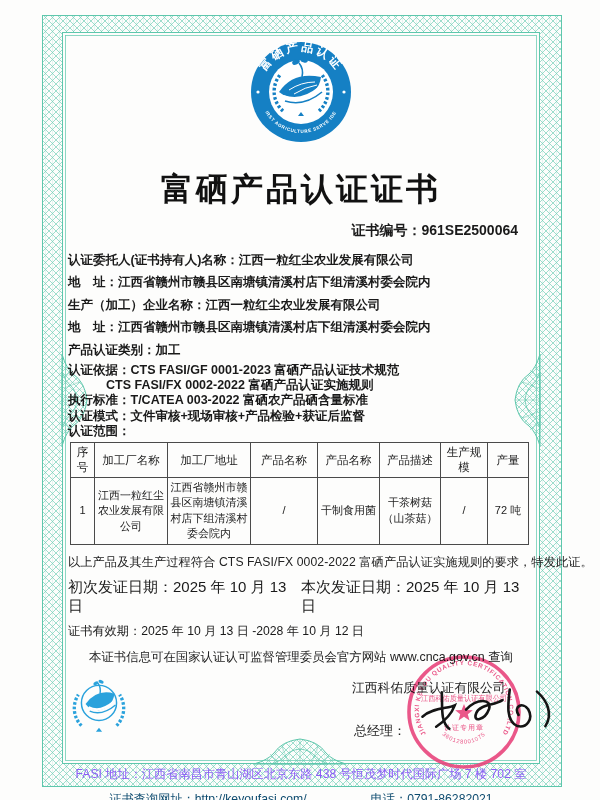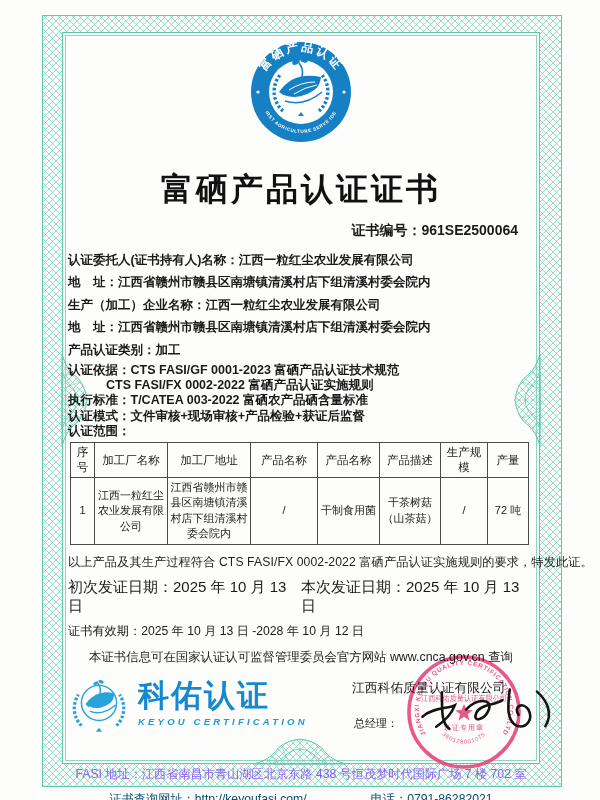--- a/index.html
+++ b/index.html
@@ -41,21 +41,21 @@
   .dates{display:flex;margin-top:7px;font-size:15px;font-weight:500;}
   .validity{margin-top:7px;font-size:12.2px;font-weight:500;}
   .query-note{margin-top:9px;text-align:center;font-size:12.4px;color:#222;}
 
   .issuer{position:relative;height:80px;margin-top:6px;}
   .keyou-emblem{position:absolute;left:0;top:2px;}
   .keyou-text{position:absolute;left:70px;top:8px;}
   .keyou-cn{font-size:31px;font-weight:800;color:#1688cf;letter-spacing:2px;line-height:1;}
   .keyou-en{font-size:9.5px;font-weight:700;font-style:italic;color:#1e9ad6;letter-spacing:3.2px;margin-top:5px;}
   .company{position:absolute;left:284px;top:8px;font-size:12.8px;color:#222;white-space:nowrap;}
-  .signer{position:absolute;left:286px;top:44px;font-size:11px;color:#222;}
+  .signer{position:absolute;left:286px;top:50px;font-size:13px;color:#222;}
   .stamp{position:absolute;left:336px;top:-20px;mix-blend-mode:multiply;opacity:.9;}
   .signature{position:absolute;left:346px;top:6px;}
 
   .footer-address{margin-top:14px;text-align:center;font-size:12.2px;color:#8b5cf6;white-space:nowrap;}
   .footer-line{display:flex;justify-content:center;gap:64px;margin-top:8px;font-size:12.2px;color:#0c4a6e;}
 </style>
 </head>
 <body>
 
 <svg class="border-svg" width="600" height="800" viewBox="0 0 600 800">
@@ -186,24 +186,20 @@
       <path d="M47,50 A24,24 0 0 0 50,20" fill="none" stroke="#2aa2dc" stroke-width="3.2" stroke-dasharray="2.6 1.8"></path>
       <path d="M27,56 L30,52 L33,56 Z" fill="#2aa2dc"></path>
       <circle cx="30" cy="28" r="17" fill="none" stroke="#2aa2dc" stroke-width="1.4"></circle>
       <path d="M17,29 Q28,14 45,19 Q43,32 30,35 Q21,35 17,29 Z" fill="#2aa2dc"></path>
       <path d="M20,32 Q31,38 44,27" stroke="#ffffff" stroke-width="2" fill="none"></path>
       <path d="M21,36 Q33,41 46,30" stroke="#2aa2dc" stroke-width="1.4" fill="none"></path>
       <path d="M31,19 Q32,13 29,9" stroke="#2aa2dc" stroke-width="1.4" fill="none"></path>
       <ellipse cx="27" cy="9" rx="2.6" ry="1.6" fill="#2aa2dc" transform="rotate(-25 27 9)"></ellipse>
       <ellipse cx="32" cy="7.5" rx="2.6" ry="1.6" fill="#2aa2dc" transform="rotate(20 32 7.5)"></ellipse>
     </svg>
-    <div class="keyou-text">
-      <div class="keyou-cn">科佑认证</div>
-      <div class="keyou-en">KEYOU   CERTIFICATION</div>
-    </div>
 
     <div class="company">江西科佑质量认证有限公司</div>
     <div class="signer">总经理：</div>
 
     <svg class="stamp" width="120" height="120" viewBox="0 0 120 120">
       <defs>
         <path id="stampRing" d="M22,82 A45,45 0 1 1 98,82"></path>
         <path id="stampNum" d="M35,79 A31,31 0 0 0 85,79"></path>
       </defs>
       <circle cx="60" cy="60" r="55" fill="none" stroke="#e8457c" stroke-width="3.6"></circle>

